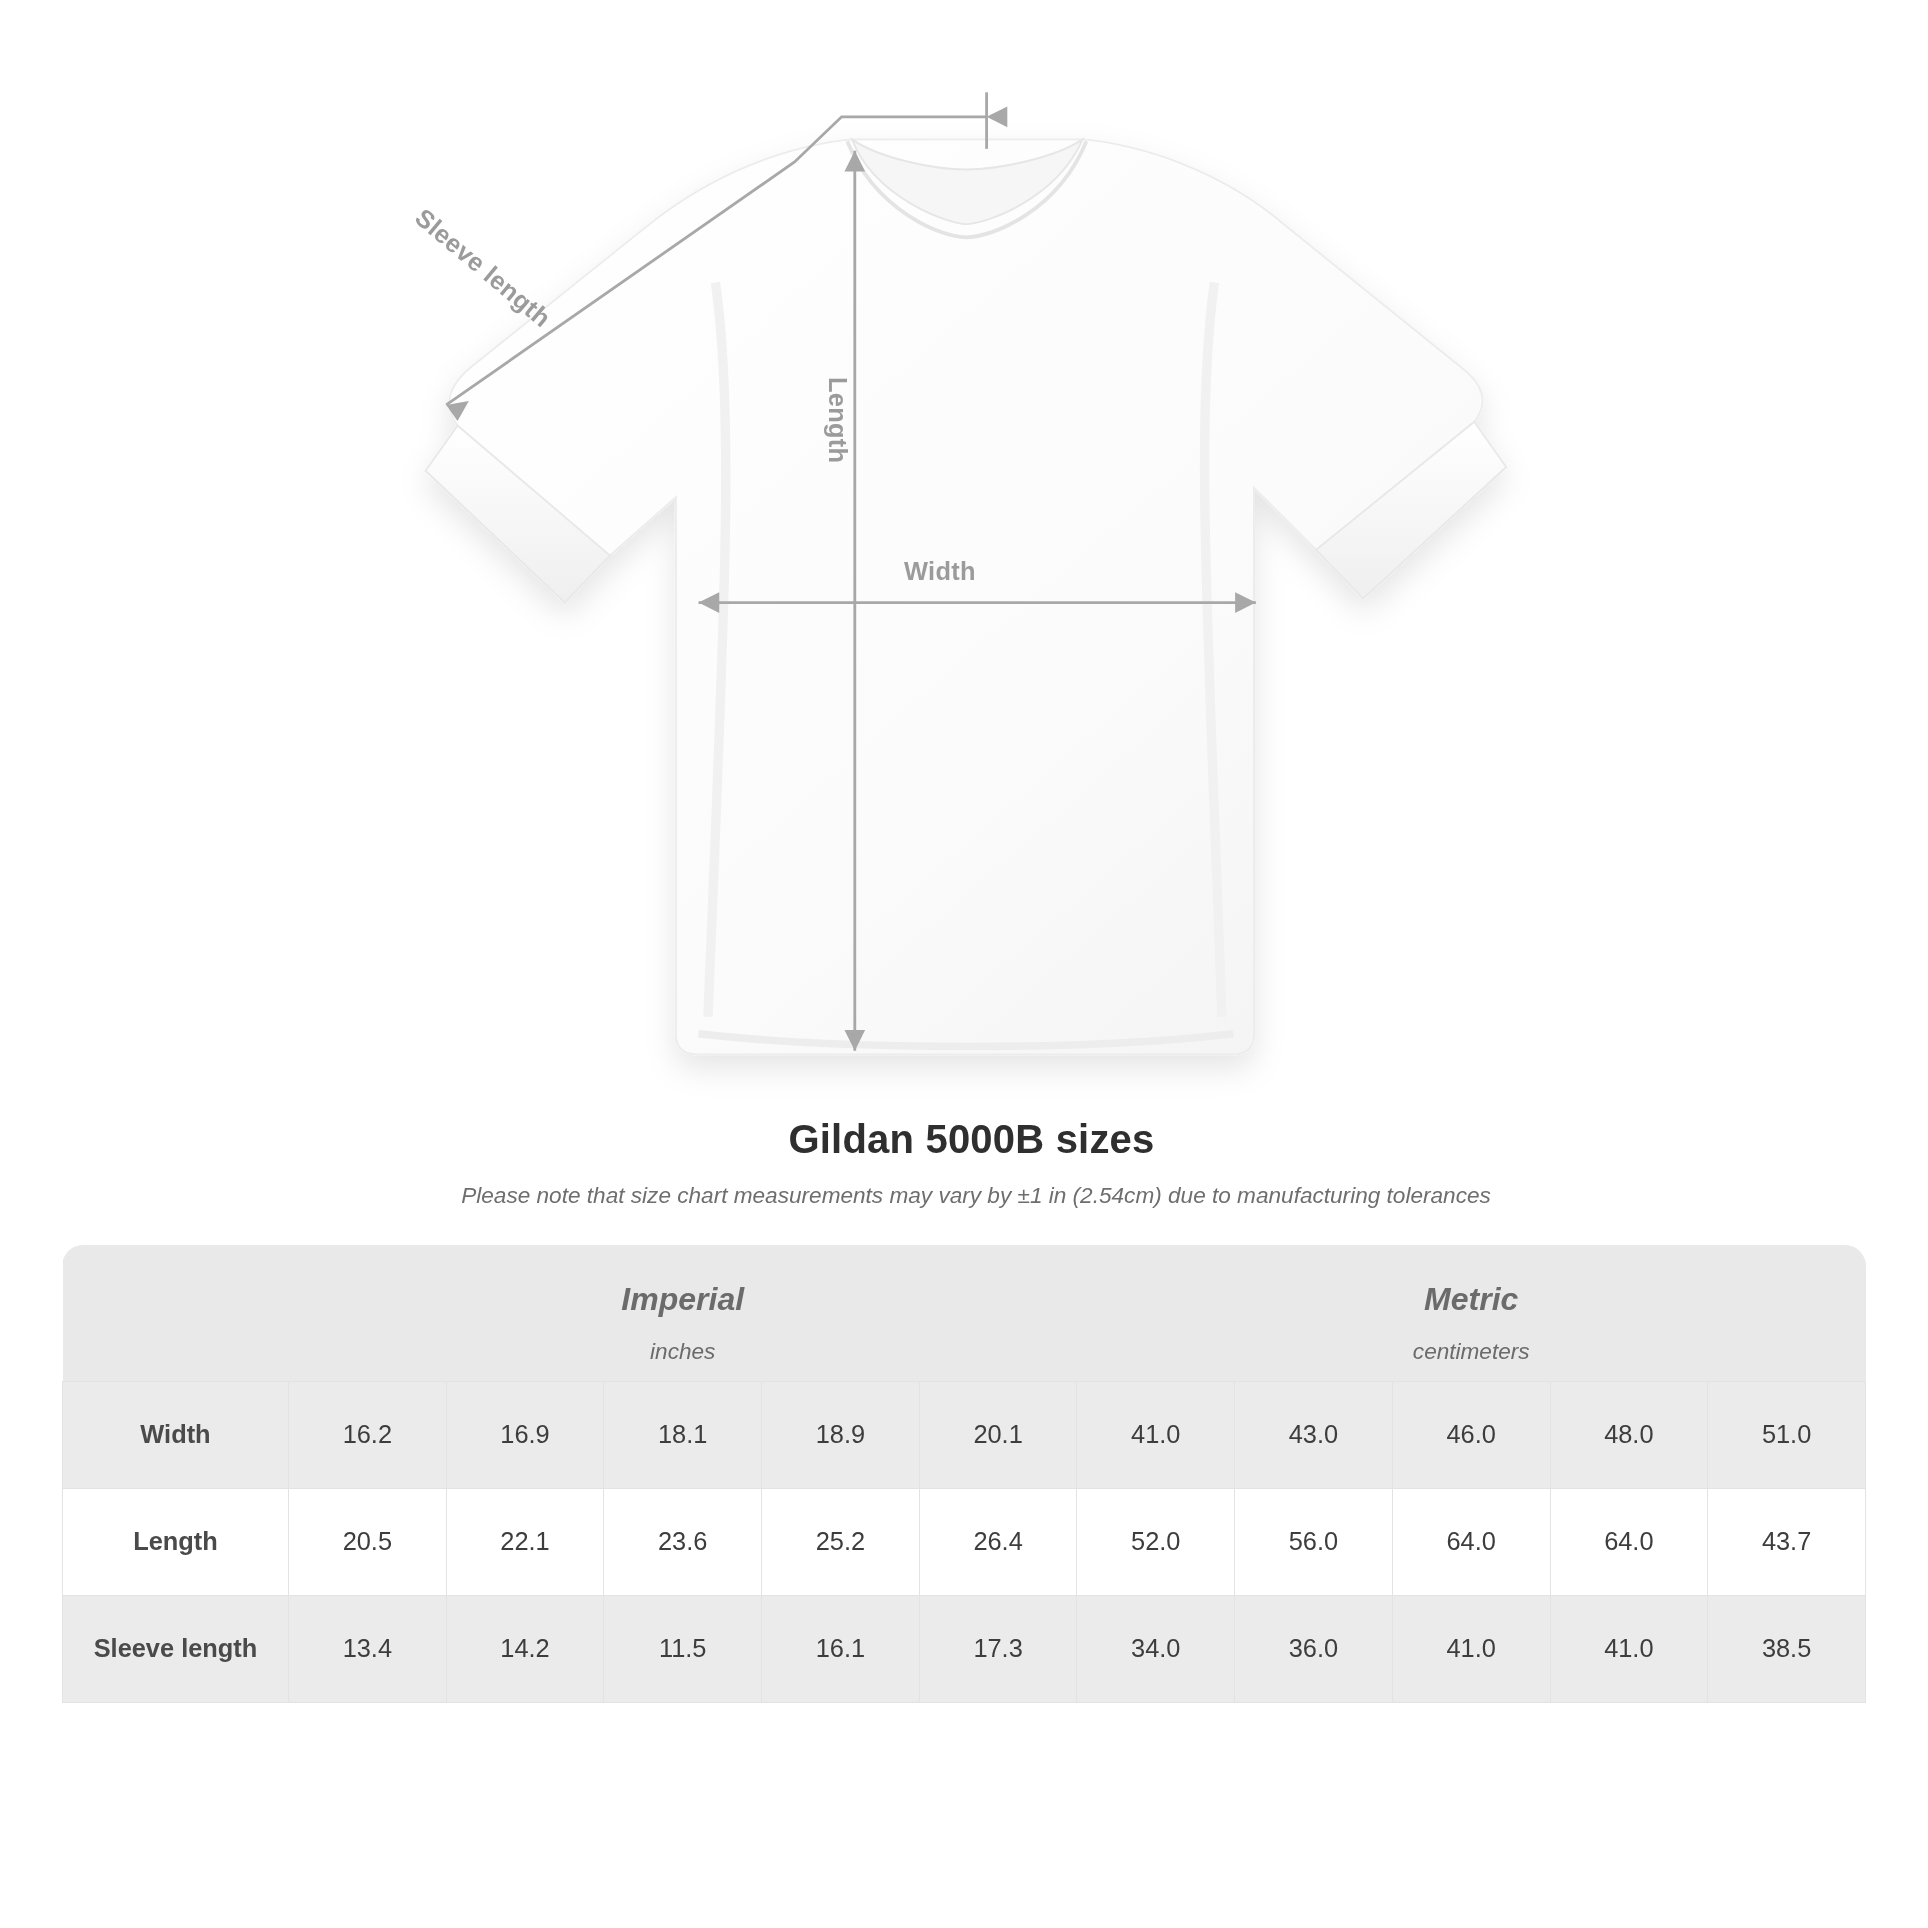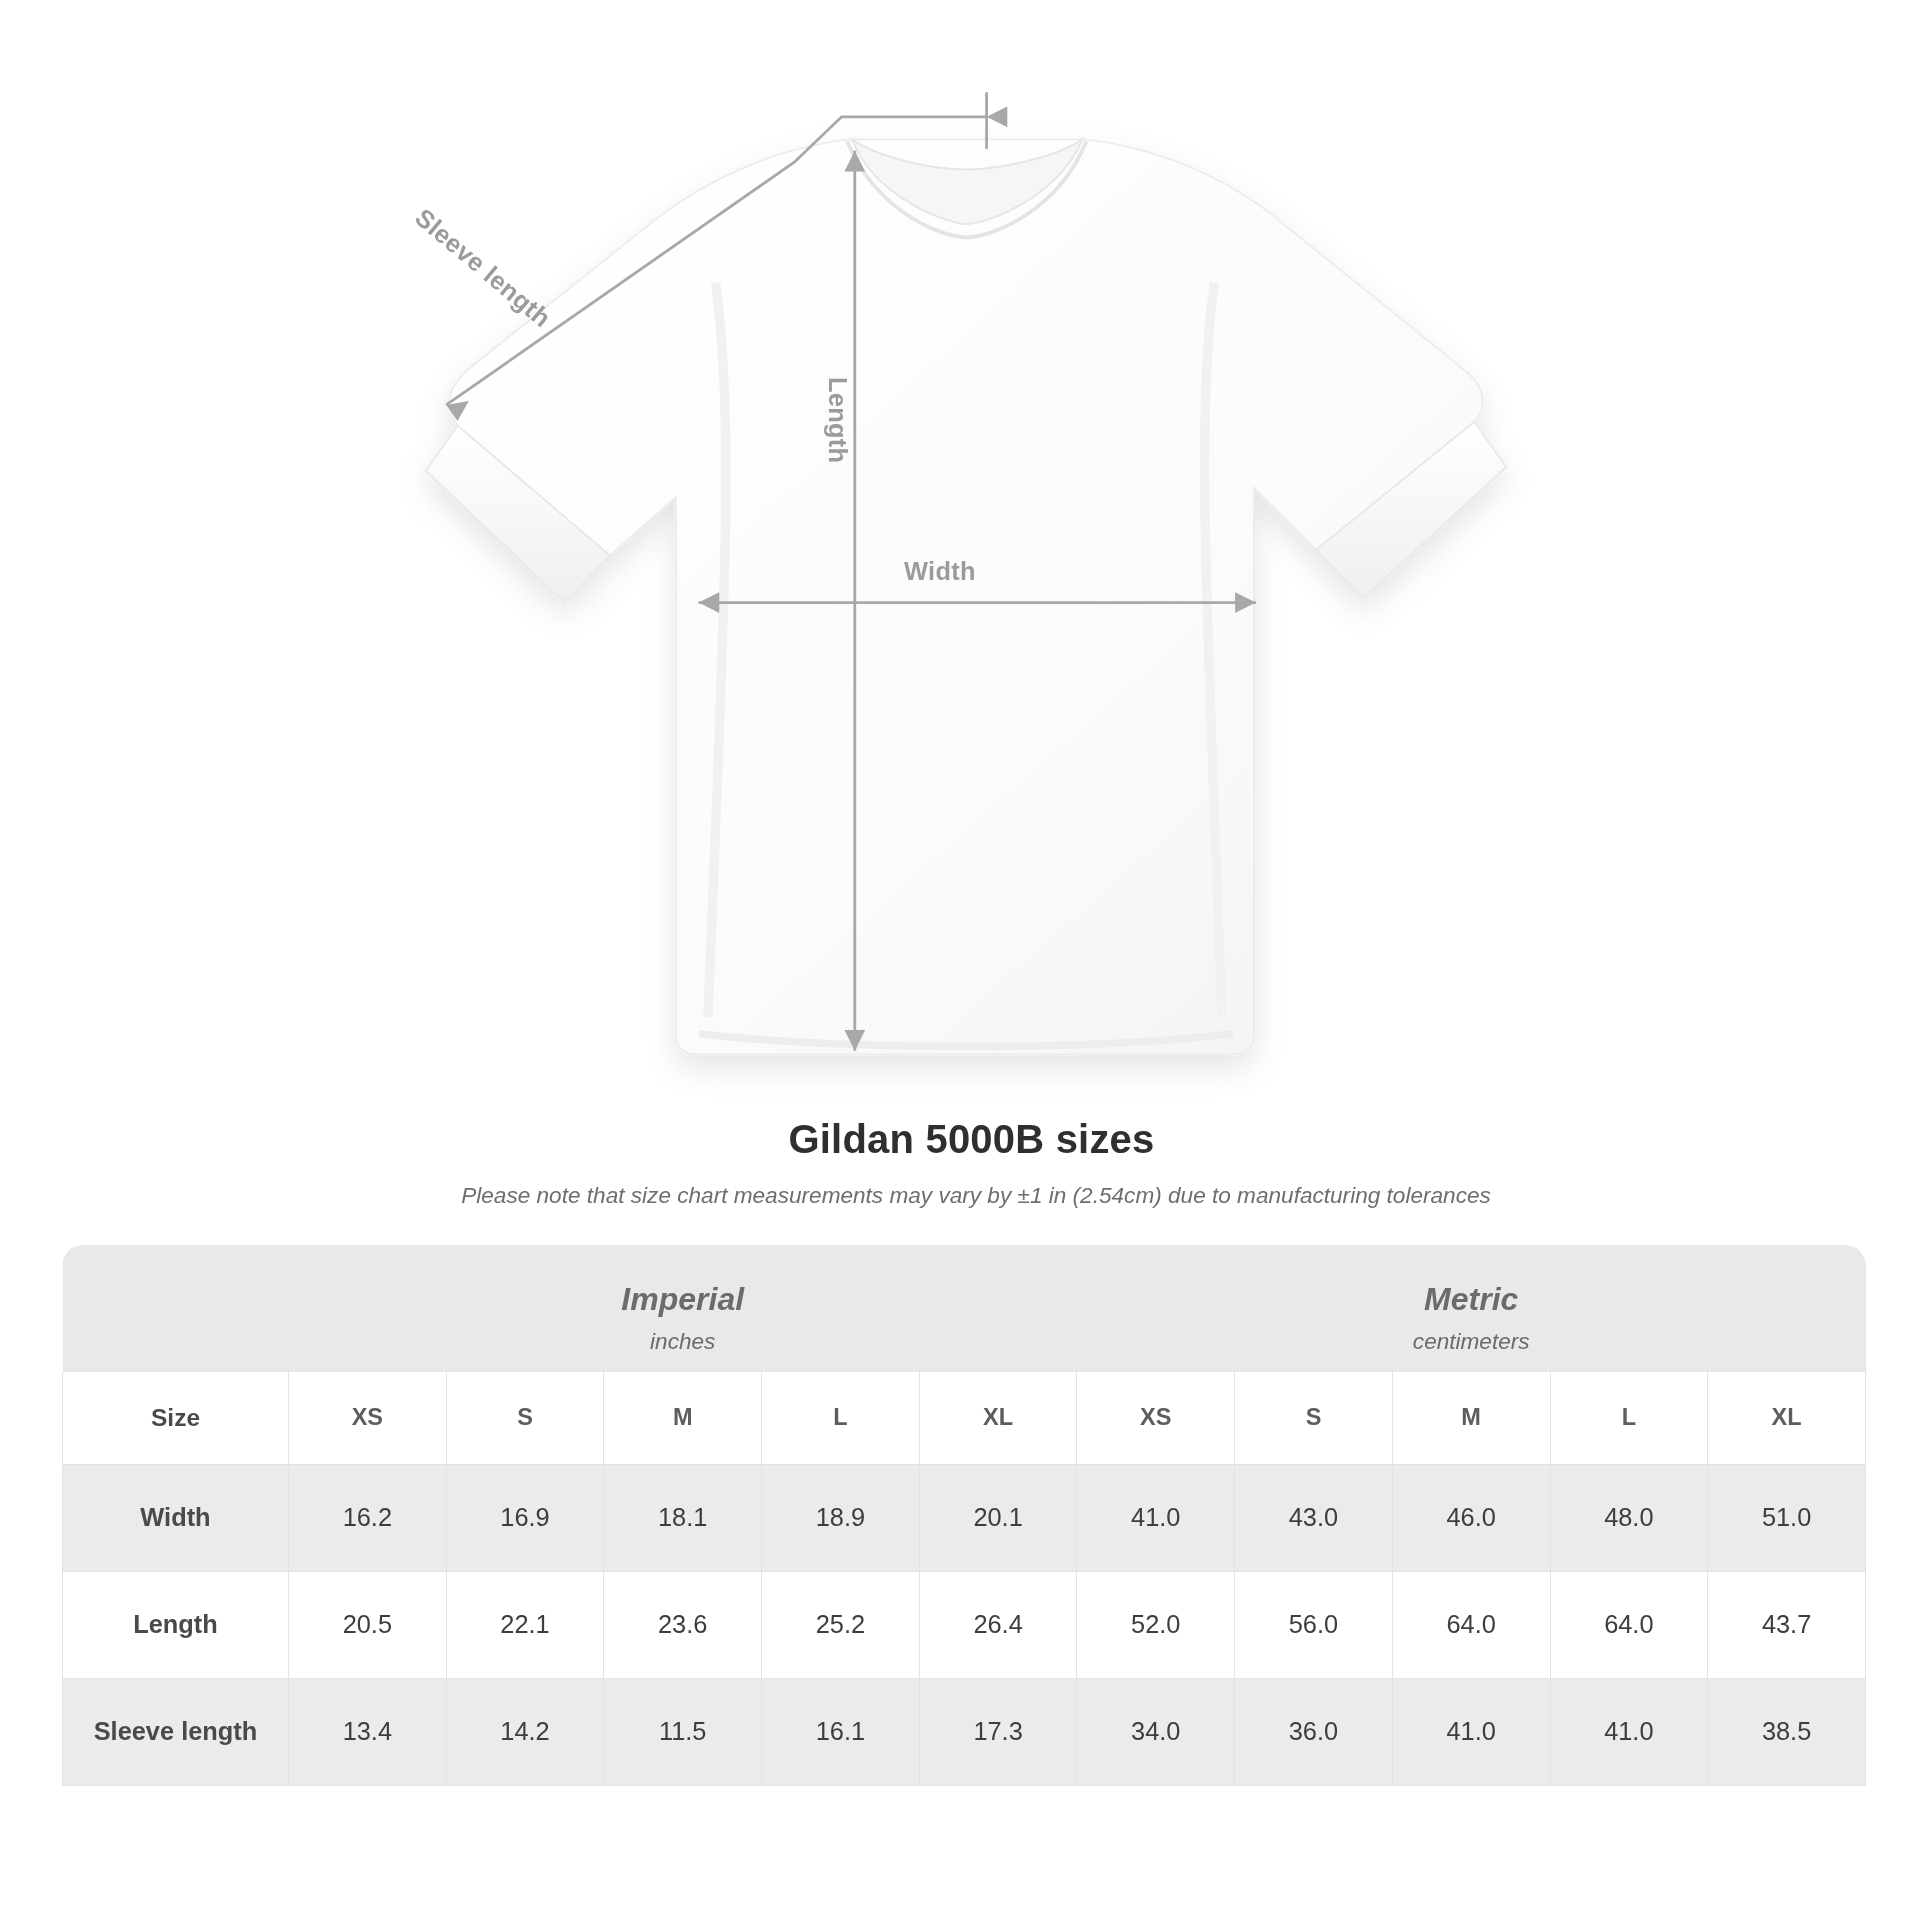--- a/index.html
+++ b/index.html
@@ -100,21 +100,21 @@
     border: none !important;
     padding: 36px 0 16px 0;
   }
   .unit-head .unit-name {
     font-size: 32px;
     font-style: italic;
     font-weight: bold;
     color: #6b6b6b;
   }
   .unit-head .unit-sub {
-    margin-top: 11px;
+    margin-top: 21px;
     font-size: 22.6px;
     font-style: italic;
     color: #6b6b6b;
   }
   .corner-cell {
     background: #e9e9e9;
     border: none !important;
   }
   tr.header-row td {
     background: #ffffff;
@@ -253,33 +253,20 @@
           <td class="unit-head" colspan="5">
             <div class="unit-name">Imperial</div>
             <div class="unit-sub">inches</div>
           </td>
           <td class="unit-head" colspan="5">
             <div class="unit-name">Metric</div>
             <div class="unit-sub">centimeters</div>
           </td>
         </tr>
 
-        <tr class="header-row">
-          <td class="size-label">Size</td>
-          <td>XS</td>
-          <td>S</td>
-          <td>M</td>
-          <td>L</td>
-          <td>XL</td>
-          <td>XS</td>
-          <td>S</td>
-          <td>M</td>
-          <td>L</td>
-          <td>XL</td>
-        </tr>
 
         <tr class="data-row shade">
           <td class="row-label">Width</td>
           <td>16.2</td>
           <td>16.9</td>
           <td>18.1</td>
           <td>18.9</td>
           <td>20.1</td>
           <td>41.0</td>
           <td>43.0</td>

